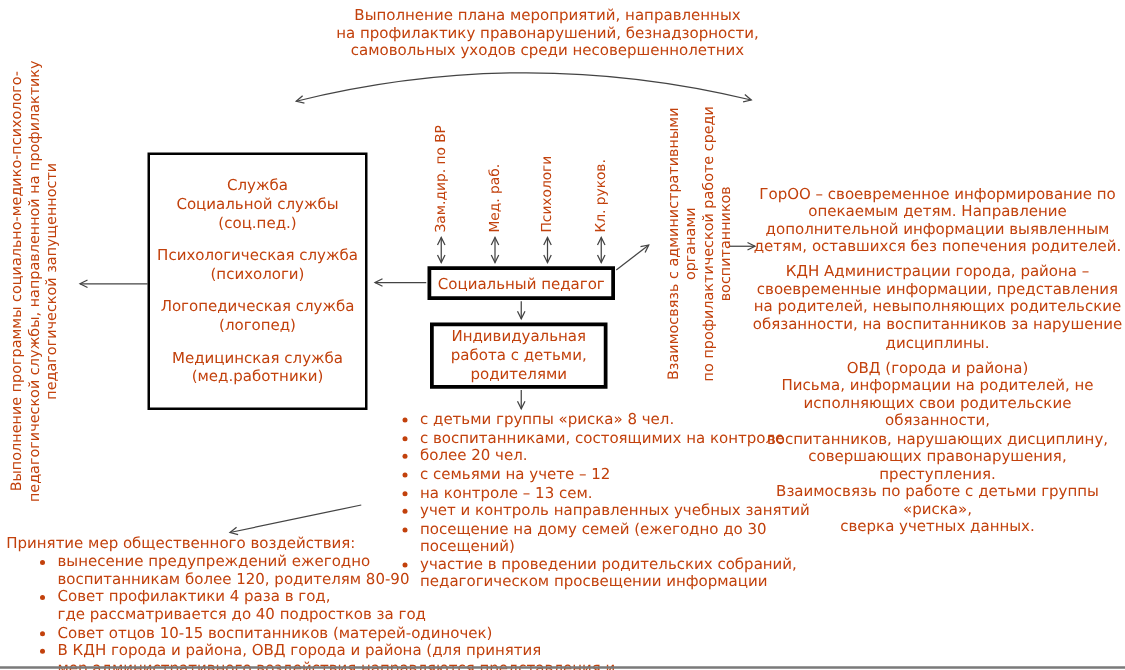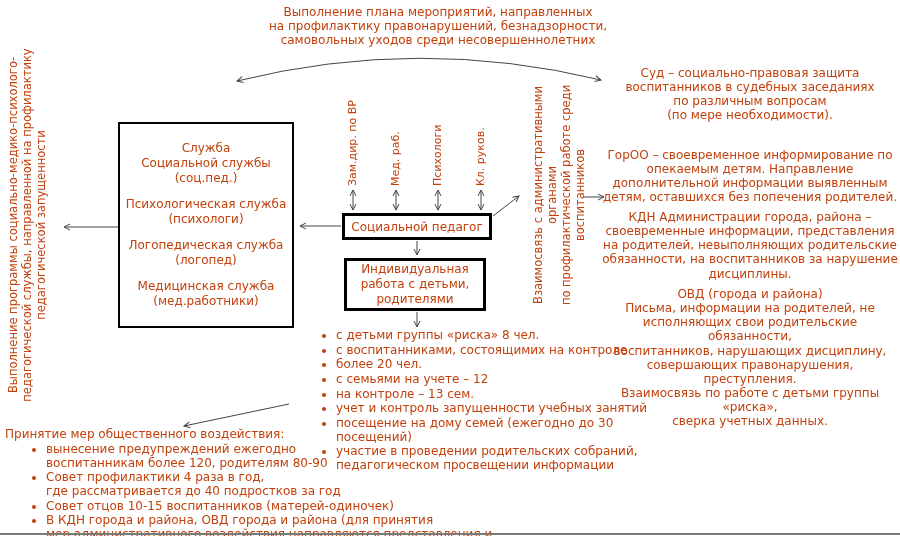--- a/index.html
+++ b/index.html
@@ -95,46 +95,42 @@
     <div class="pre">Медицинская служба
 (мед.работники)</div>
   </div>
 
   <div class="abs vlabel" style="left:359px;top:174px;">Зам.дир. по ВР</div>
   <div class="abs vlabel" style="left:402px;top:174px;">Мед. раб.</div>
   <div class="abs vlabel" style="left:444px;top:174px;">Психологи</div>
   <div class="abs vlabel" style="left:487px;top:174px;">Кл. руков.</div>
 
   <div class="abs sp-box">
-    <span>Социальной педагог</span>
+    <span>Социальный педагог</span>
   </div>
 
   <div class="abs ind-box">
     <span class="pre">Индивидуальная
 работа с детьми,
 родителями</span>
   </div>
 
   <ul class="abs dots mid-list">
     <li class="pre">с детьми группы «риска» 8 чел.</li>
     <li class="pre">с воспитанниками, состоящимих на контроле</li>
     <li class="pre">более 20 чел.</li>
     <li class="pre">с семьями на учете – 12</li>
     <li class="pre">на контроле – 13 сем.</li>
-    <li class="pre">учет и контроль запущенности учебных занятий</li>
+    <li class="pre">учет и контроль направленных учебных занятий</li>
     <li class="pre">посещение на дому семей (ежегодно до 30
 посещений)</li>
     <li class="pre">участие в проведении родительских собраний,
 педагогическом просвещении информации</li>
   </ul>
 
-  <div class="abs right-col pre" style="top:66px;">Суд – социально-правовая защита
-воспитанников в судебных заседаниях
-по различным вопросам
-(по мере необходимости).</div>
   <div class="abs right-col pre" style="top:148px;">ГорОО – своевременное информирование по
 опекаемым детям. Направление
 дополнительной информации выявленным
 детям, оставшихся без попечения родителей.</div>
   <div class="abs right-col pre" style="top:210px;">КДН Администрации города, района –
 своевременные информации, представления
 на родителей, невыполняющих родительские
 обязанности, на воспитанников за нарушение
 дисциплины.</div>
   <div class="abs right-col pre" style="top:287px;">ОВД (города и района)

